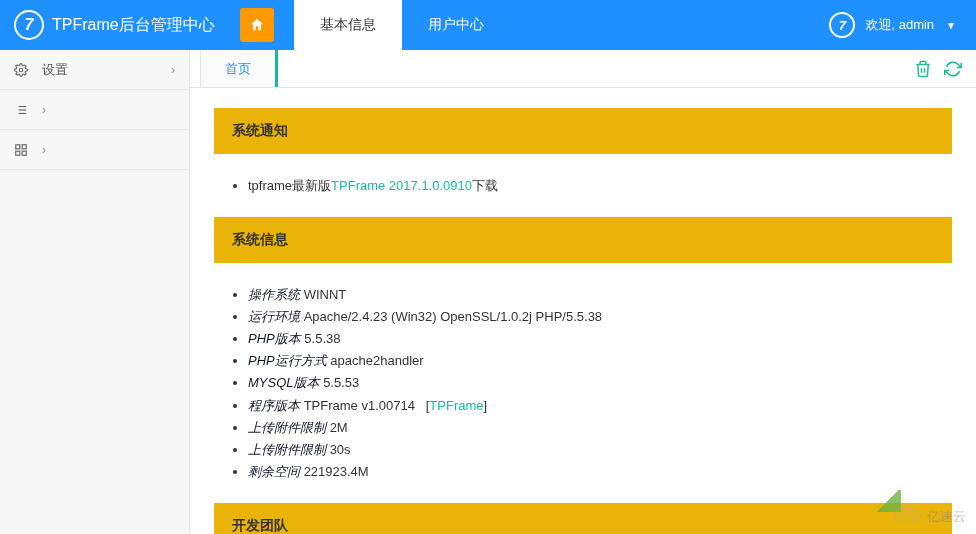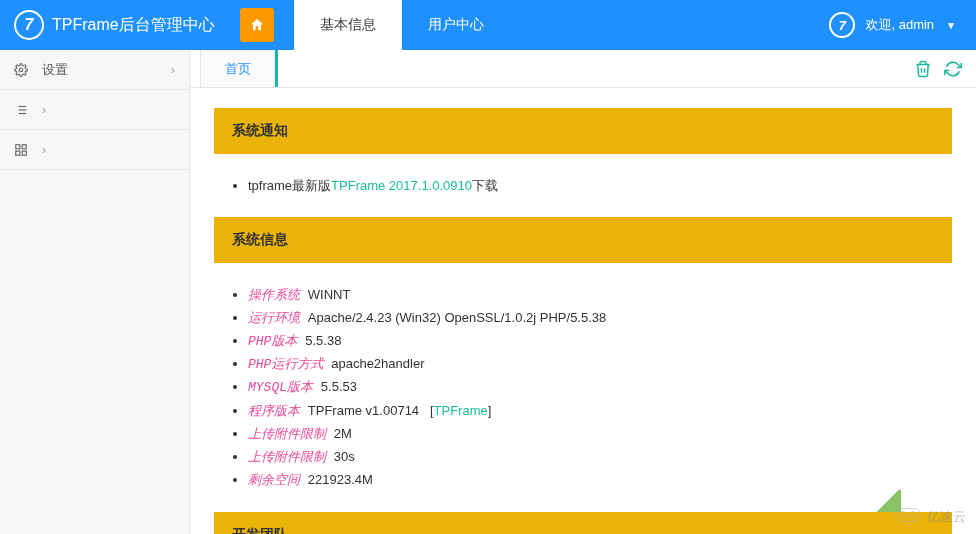--- a/index.html
+++ b/index.html
@@ -31,21 +31,21 @@
 .tab-actions .aicon { color: #1bbc9b; cursor: pointer; }
 .panel-scroll { flex: 1; overflow-y: scroll; padding: 20px 24px 40px 24px; position: relative; }
 .panel-scroll::-webkit-scrollbar { width: 16px; }
 .panel-scroll::-webkit-scrollbar-track { background: #f0f0f0; }
 .panel-scroll::-webkit-scrollbar-thumb { background: #c0c0c0; }
 .section-head { background: #eab308; padding: 14px 18px; font-weight: bold; font-size: 14px; color: #333; margin-bottom: 16px; }
 .section-body { padding: 0 12px 20px 12px; }
 .section-body ul { list-style: disc; padding-left: 22px; margin-top: 21px; }
 .section-body li { line-height: 1.7; font-size: 13px; color: #333; }
 .link { color: #1bbc9b; text-decoration: none; }
-.ital { font-style: italic; color: #ec4899; font-family: Liberation Mono, monospace; }
+.ital { font-style: italic; color: #0f172a; }
 .watermark { position: fixed; right: 10px; bottom: 8px; display: flex; align-items: flex-start; gap: 6px; opacity: 0.55; color: #888; font-size: 13px; pointer-events: none; }
 .watermark .wm-icon { width: 26px; height: 14px; border: 1.5px solid #aaa; border-radius: 8px; position: relative;}
 .watermark .wm-icon::before, .watermark .wm-icon::after { content:""; position:absolute; border:1.5px solid #aaa; border-radius:50%; width:6px; height:6px; top:2px;}
 .watermark .wm-icon::before{left:3px;} .watermark .wm-icon::after{right:3px;}
 .green-corner { position: fixed; right: 75px; bottom: 22px; width: 26px; height: 22px; background: linear-gradient(135deg, transparent 48%, #6db33f 50%); opacity:0.8; pointer-events:none;}
 svg { display: block; }
 </style>
 </head>
 <body>
 

